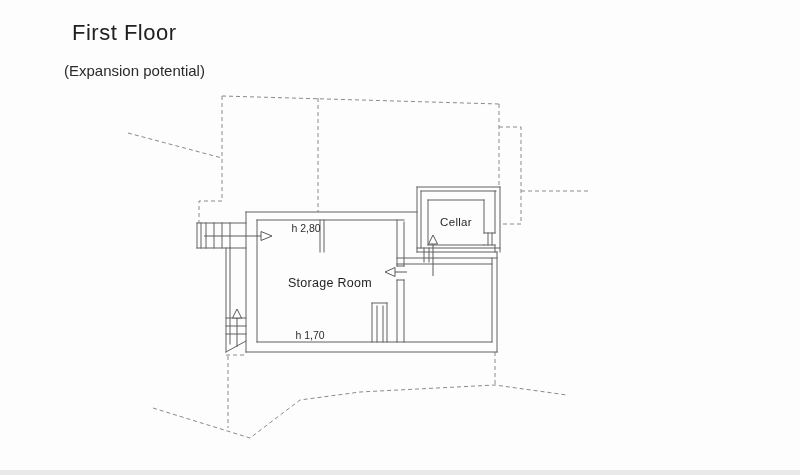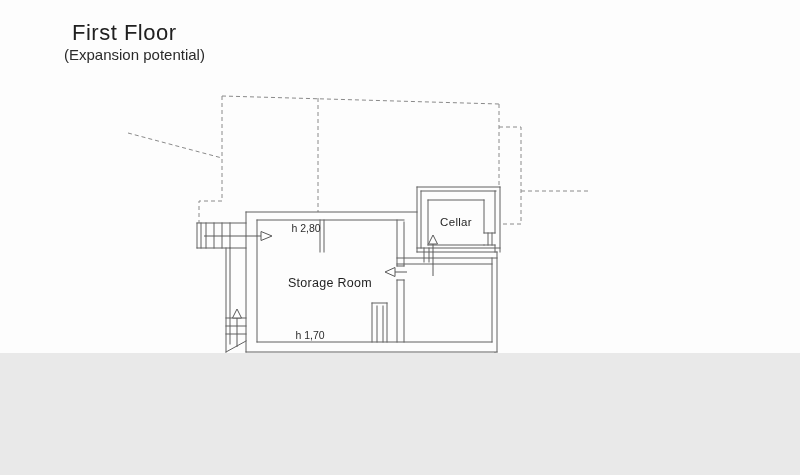--- a/index.html
+++ b/index.html
@@ -8,36 +8,36 @@
     --ink:#1f1f1f;
     --paper:#fdfdfd;
   }
   html,body{margin:0;padding:0;}
   body{
     font-family:"Liberation Sans", sans-serif;
     background:#e9e9e9;
   }
   .page{
     position:relative;
-    width:800px;height:353px;
+    width:800px;height:470px;
     background:var(--paper);
     overflow:hidden;
     box-shadow:0 0 2px rgba(0,0,0,.15);
     text-decoration:underline;
   }
   .title-block{position:absolute;left:64px;top:20px;color:var(--ink);}
   .title{
     font-size:22px;
     letter-spacing:.5px;
     color:#202020;
     padding-left:8px;
   }
   .subtitle{
     font-size:15px;
-    margin-top:0;
+    margin-top:16px;
     color:#2a2a2a;
   }
   svg.plan{position:absolute;left:0;top:0;}
   .wall{stroke:var(--wall);stroke-width:1;fill:none;stroke-linecap:square;}
   .dashed{stroke:var(--dash);stroke-width:1;fill:none;stroke-dasharray:4 3;stroke-linecap:butt;}
   .arrow-line{stroke:#5a5a5a;stroke-width:1;fill:none;}
   .arrow-head{stroke:#5a5a5a;stroke-width:1;fill:#ffffff;}
   text{fill:var(--ink);}
   .room-label{font-size:12.5px;letter-spacing:.3px;}
   .room-label-small{font-size:11.5px;letter-spacing:.3px;}

